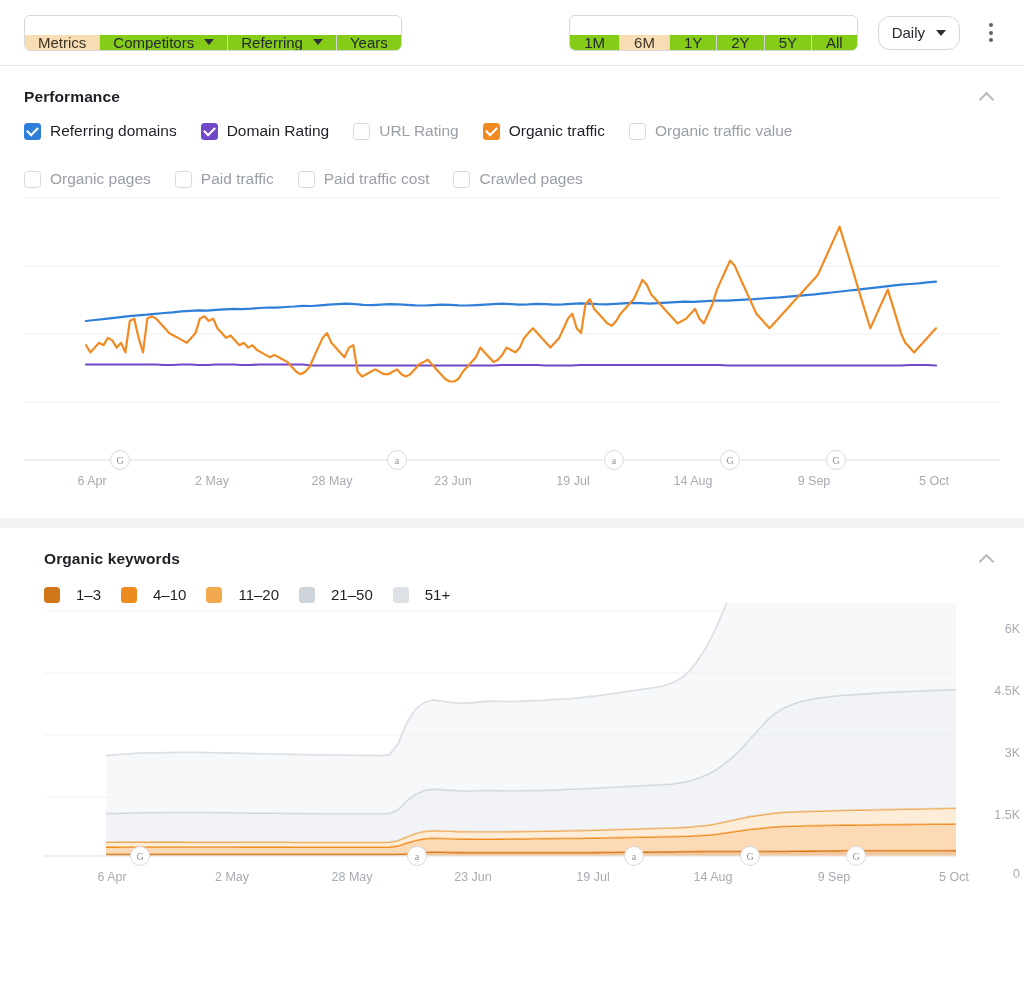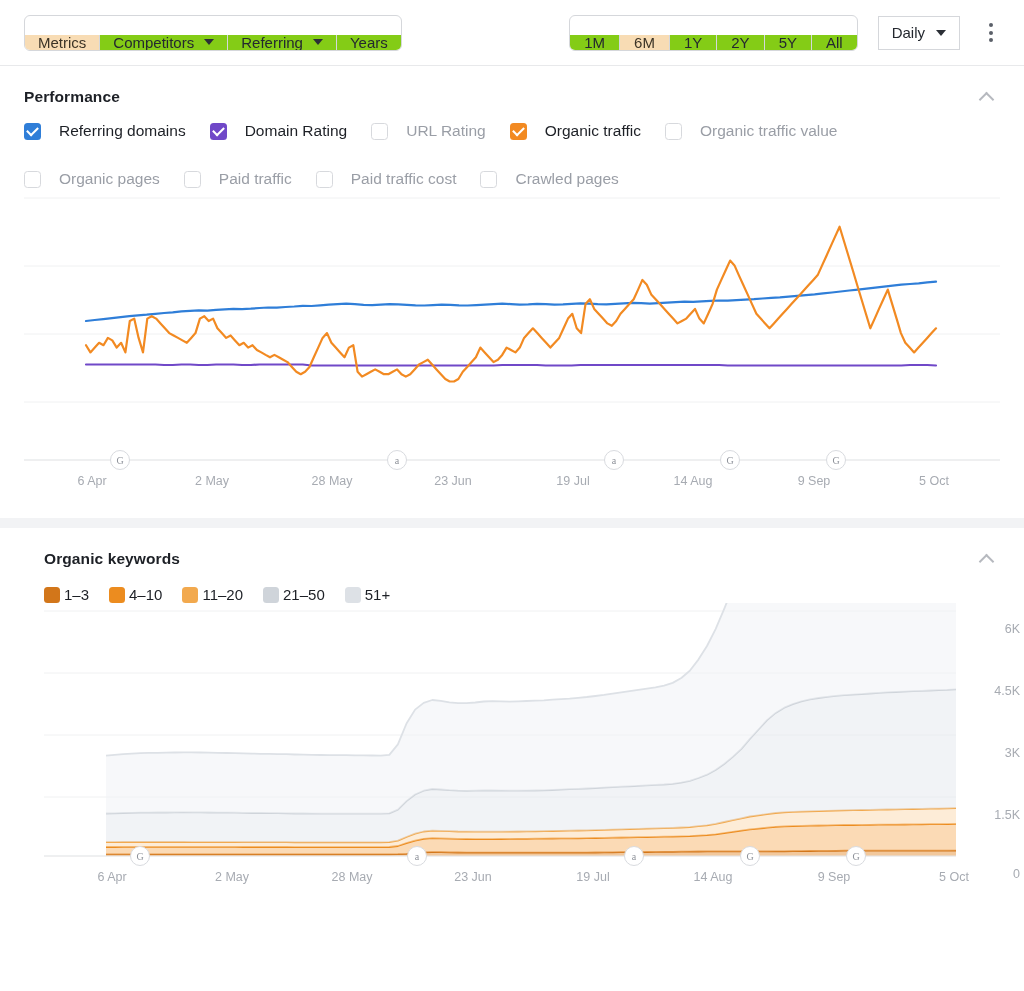--- a/index.html
+++ b/index.html
@@ -28,49 +28,49 @@
   .seg-btn:last-child{border-right:0;}
   .seg-btn.active{background:#f8dcb4;color:#3b3326;}
   .caret{
     width:0;height:0;border-left:5px solid transparent;border-right:5px solid transparent;
     border-top:6px solid #2b2f36;display:inline-block;margin-left:2px;
   }
   .right-group{display:flex;align-items:center;gap:20px;}
   .seg.range .seg-btn{padding:0 14px;}
   .dd{
     display:flex;align-items:center;gap:9px;height:34px;padding:0 13px;
-    border:1px solid #d5d7db;border-radius:0;background:#fff;font-size:15px;color:#24282f;
+    border:1px solid #d5d7db;border-radius:12px;background:#fff;font-size:15px;color:#24282f;
     cursor:pointer;font-family:inherit;
   }
   .kebab{width:22px;height:26px;display:flex;flex-direction:column;align-items:center;justify-content:center;gap:3.5px;cursor:pointer;}
   .kebab i{width:4px;height:4px;border-radius:50%;background:#5b6069;display:block;}
 
   
   .panel{background:#fff;position:relative;}
   .panel-head{display:flex;align-items:center;justify-content:space-between;padding:20px 22px 0 24px;}
   .panel-title{font-size:15.5px;font-weight:bold;color:#1d2026;letter-spacing:.1px;}
   .chev{width:28px;height:22px;position:relative;cursor:pointer;}
   .chev:before{
     content:"";position:absolute;left:7px;top:8px;width:9px;height:9px;
     border-left:2px solid #b6b9bf;border-top:2px solid #b6b9bf;transform:rotate(45deg);
   }
   .divider{height:10px;background:#f2f3f5;flex:0 0 auto;}
 
   
   .legend{display:flex;flex-wrap:wrap;padding:14px 24px 0 24px;row-gap:15px;column-gap:0;}
-  .lg{display:flex;align-items:center;gap:18px;margin-right:24px;cursor:pointer;white-space:nowrap;}
+  .lg{display:flex;align-items:center;gap:9px;margin-right:24px;cursor:pointer;white-space:nowrap;}
   .lg .box{
     width:17px;height:17px;border-radius:3.5px;box-sizing:border-box;
     display:flex;align-items:center;justify-content:center;flex:0 0 auto;
   }
   .lg .box.off{border:1.6px solid #d7d9dd;background:#fff;}
   .lg .tick{display:block;width:9px;height:5px;border-left:2px solid #fff;border-bottom:2px solid #fff;transform:rotate(-45deg) translate(1px,-1px);}
   .lg .lbl{font-size:15.5px;color:#1d2026;}
   .lg.muted .lbl{color:#9a9ea6;}
-  .lg2{display:flex;align-items:center;gap:4px;margin-right:20px;cursor:pointer;}
+  .lg2{display:flex;align-items:center;gap:16px;margin-right:20px;cursor:pointer;}
   .lg2 .box{width:16px;height:16px;border-radius:3.5px;display:flex;align-items:center;justify-content:center;}
   .lg2 .lbl{font-size:15px;color:#1d2026;}
 
   
   .chart-wrap{position:relative;}
   svg{display:block;}
   .axis-lbl{font-size:12.5px;fill:#a7abb2;font-family:"Liberation Sans",sans-serif;}
   .yaxis-lbl{font-size:12.5px;fill:#a7abb2;font-family:"Liberation Sans",sans-serif;}
   .marker-c{fill:#fff;stroke:#d9dbdf;stroke-width:1;}
   .marker-t{font-size:10px;fill:#8d9199;font-family:"Liberation Serif",serif;}

